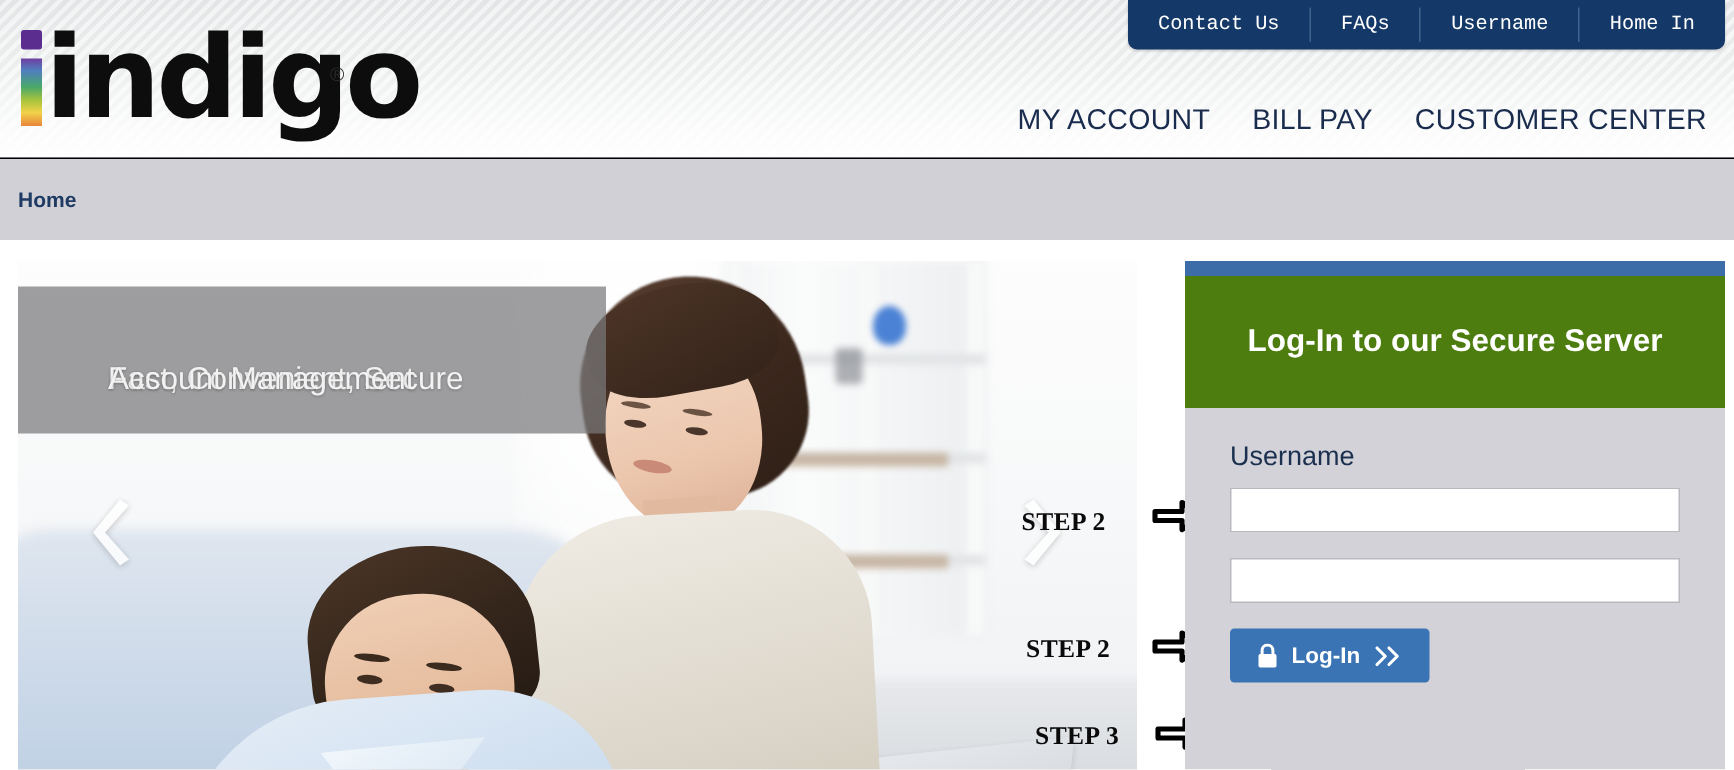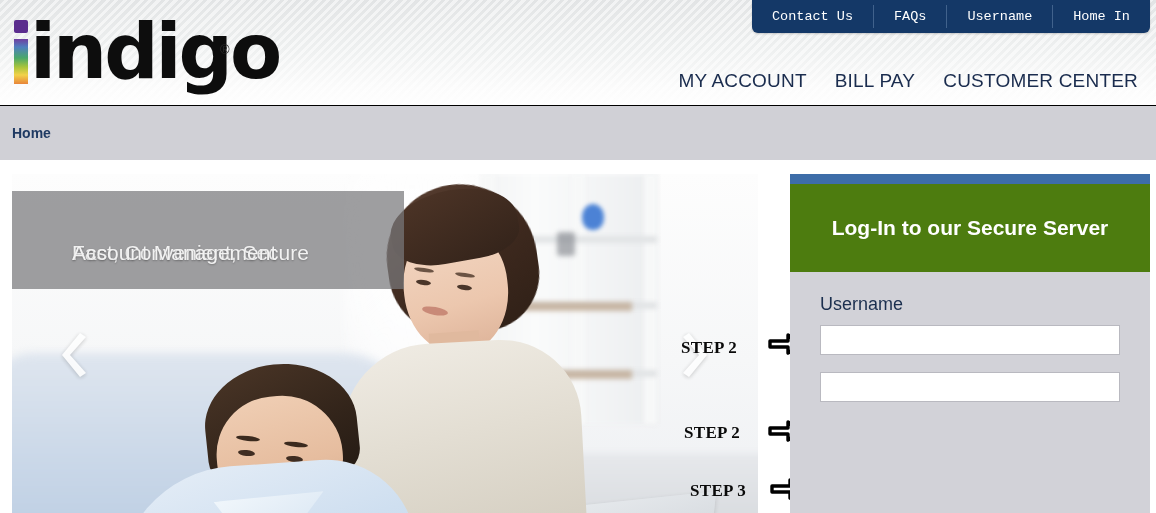--- a/index.html
+++ b/index.html
@@ -412,16 +412,31 @@
     <div class="login-topstrip"></div>
     <div class="login-head">
       <span>Log-In to our Secure Server</span>
     </div>
     <div class="login-body">
       <label class="fld-label">Username</label>
       <input class="fld-input" type="text" placeholder="" style="">
 
       <input class="fld-input" type="password" placeholder="" style="">
 
+      <button class="login-btn">
+        <span>
+          <svg width="14" height="17" viewBox="0 0 14 17">
+            <path d="M3.4 7 V4.6 A3.6 3.6 0 0 1 10.6 4.6 V7" fill="none" stroke="#ffffff" stroke-width="2"></path>
+            <rect x="1" y="7" width="12" height="9" rx="1.2" fill="#ffffff"></rect>
+          </svg>
+        </span>
+        <span>Log-In</span>
+        <span>
+          <svg width="19" height="15" viewBox="0 0 19 15">
+            <path d="M2 2 L7.5 7.5 L2 13" fill="none" stroke="#ffffff" stroke-width="2.1" stroke-linecap="round" stroke-linejoin="round"></path>
+            <path d="M10 2 L15.5 7.5 L10 13" fill="none" stroke="#ffffff" stroke-width="2.1" stroke-linecap="round" stroke-linejoin="round"></path>
+          </svg>
+        </span>
+      </button>
     </div>
   </div>
 
 </div>
 
 </body></html>

